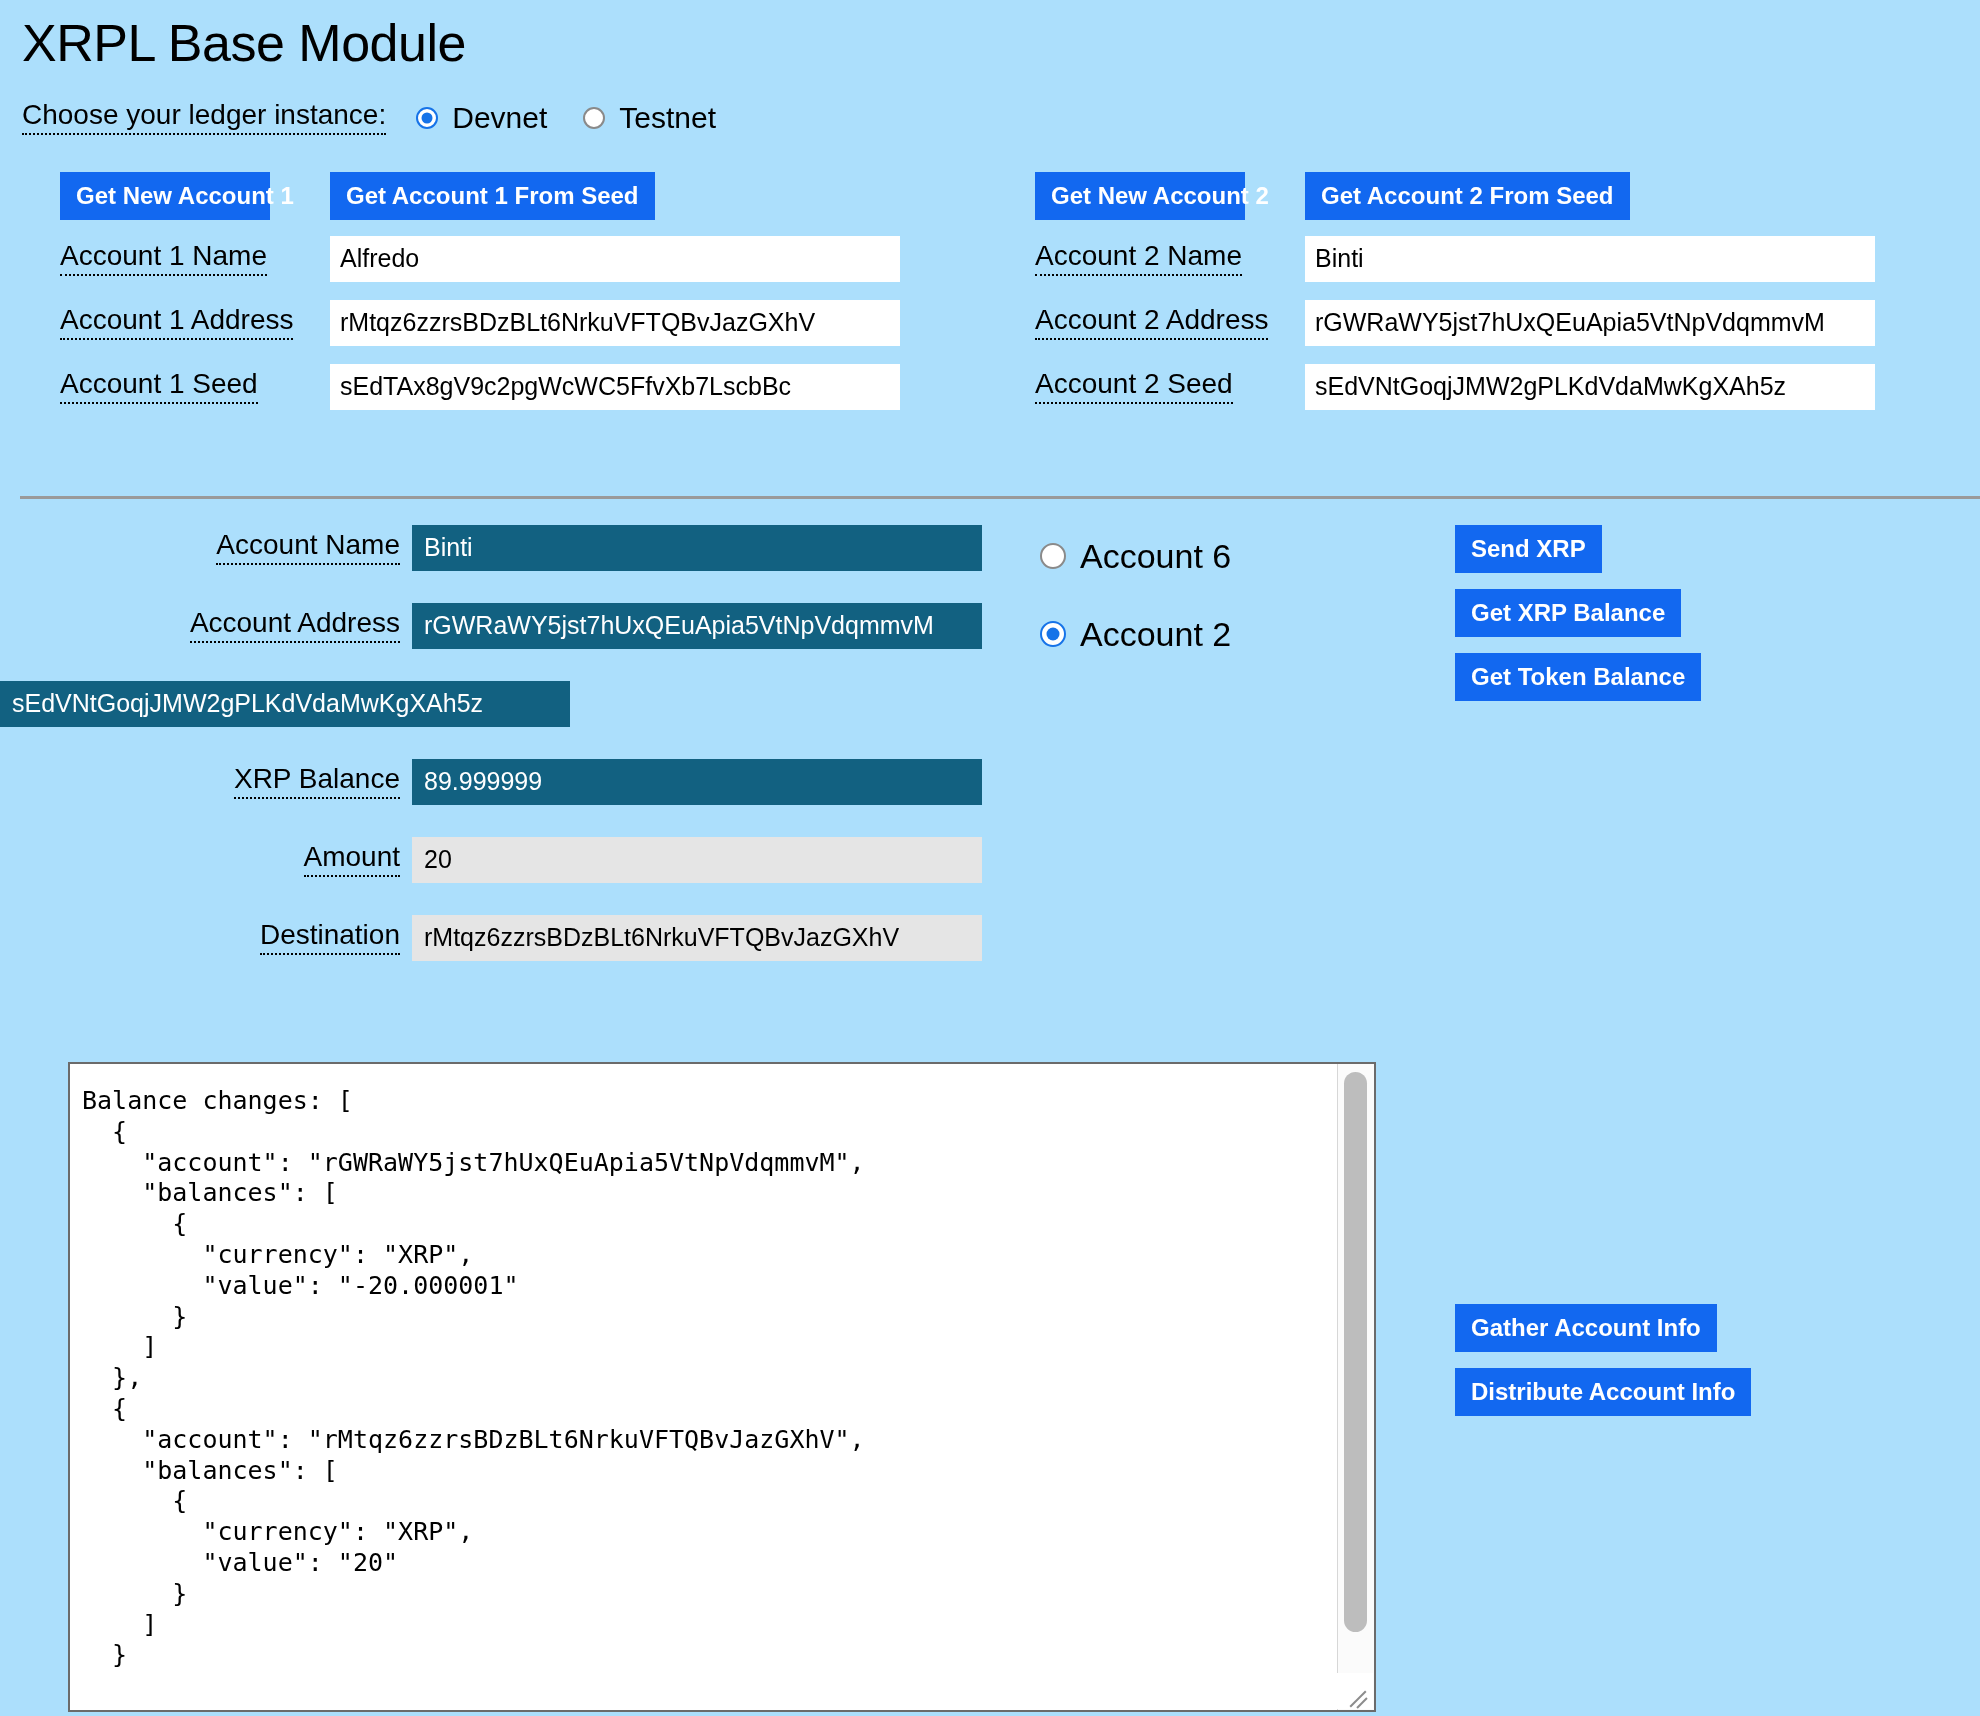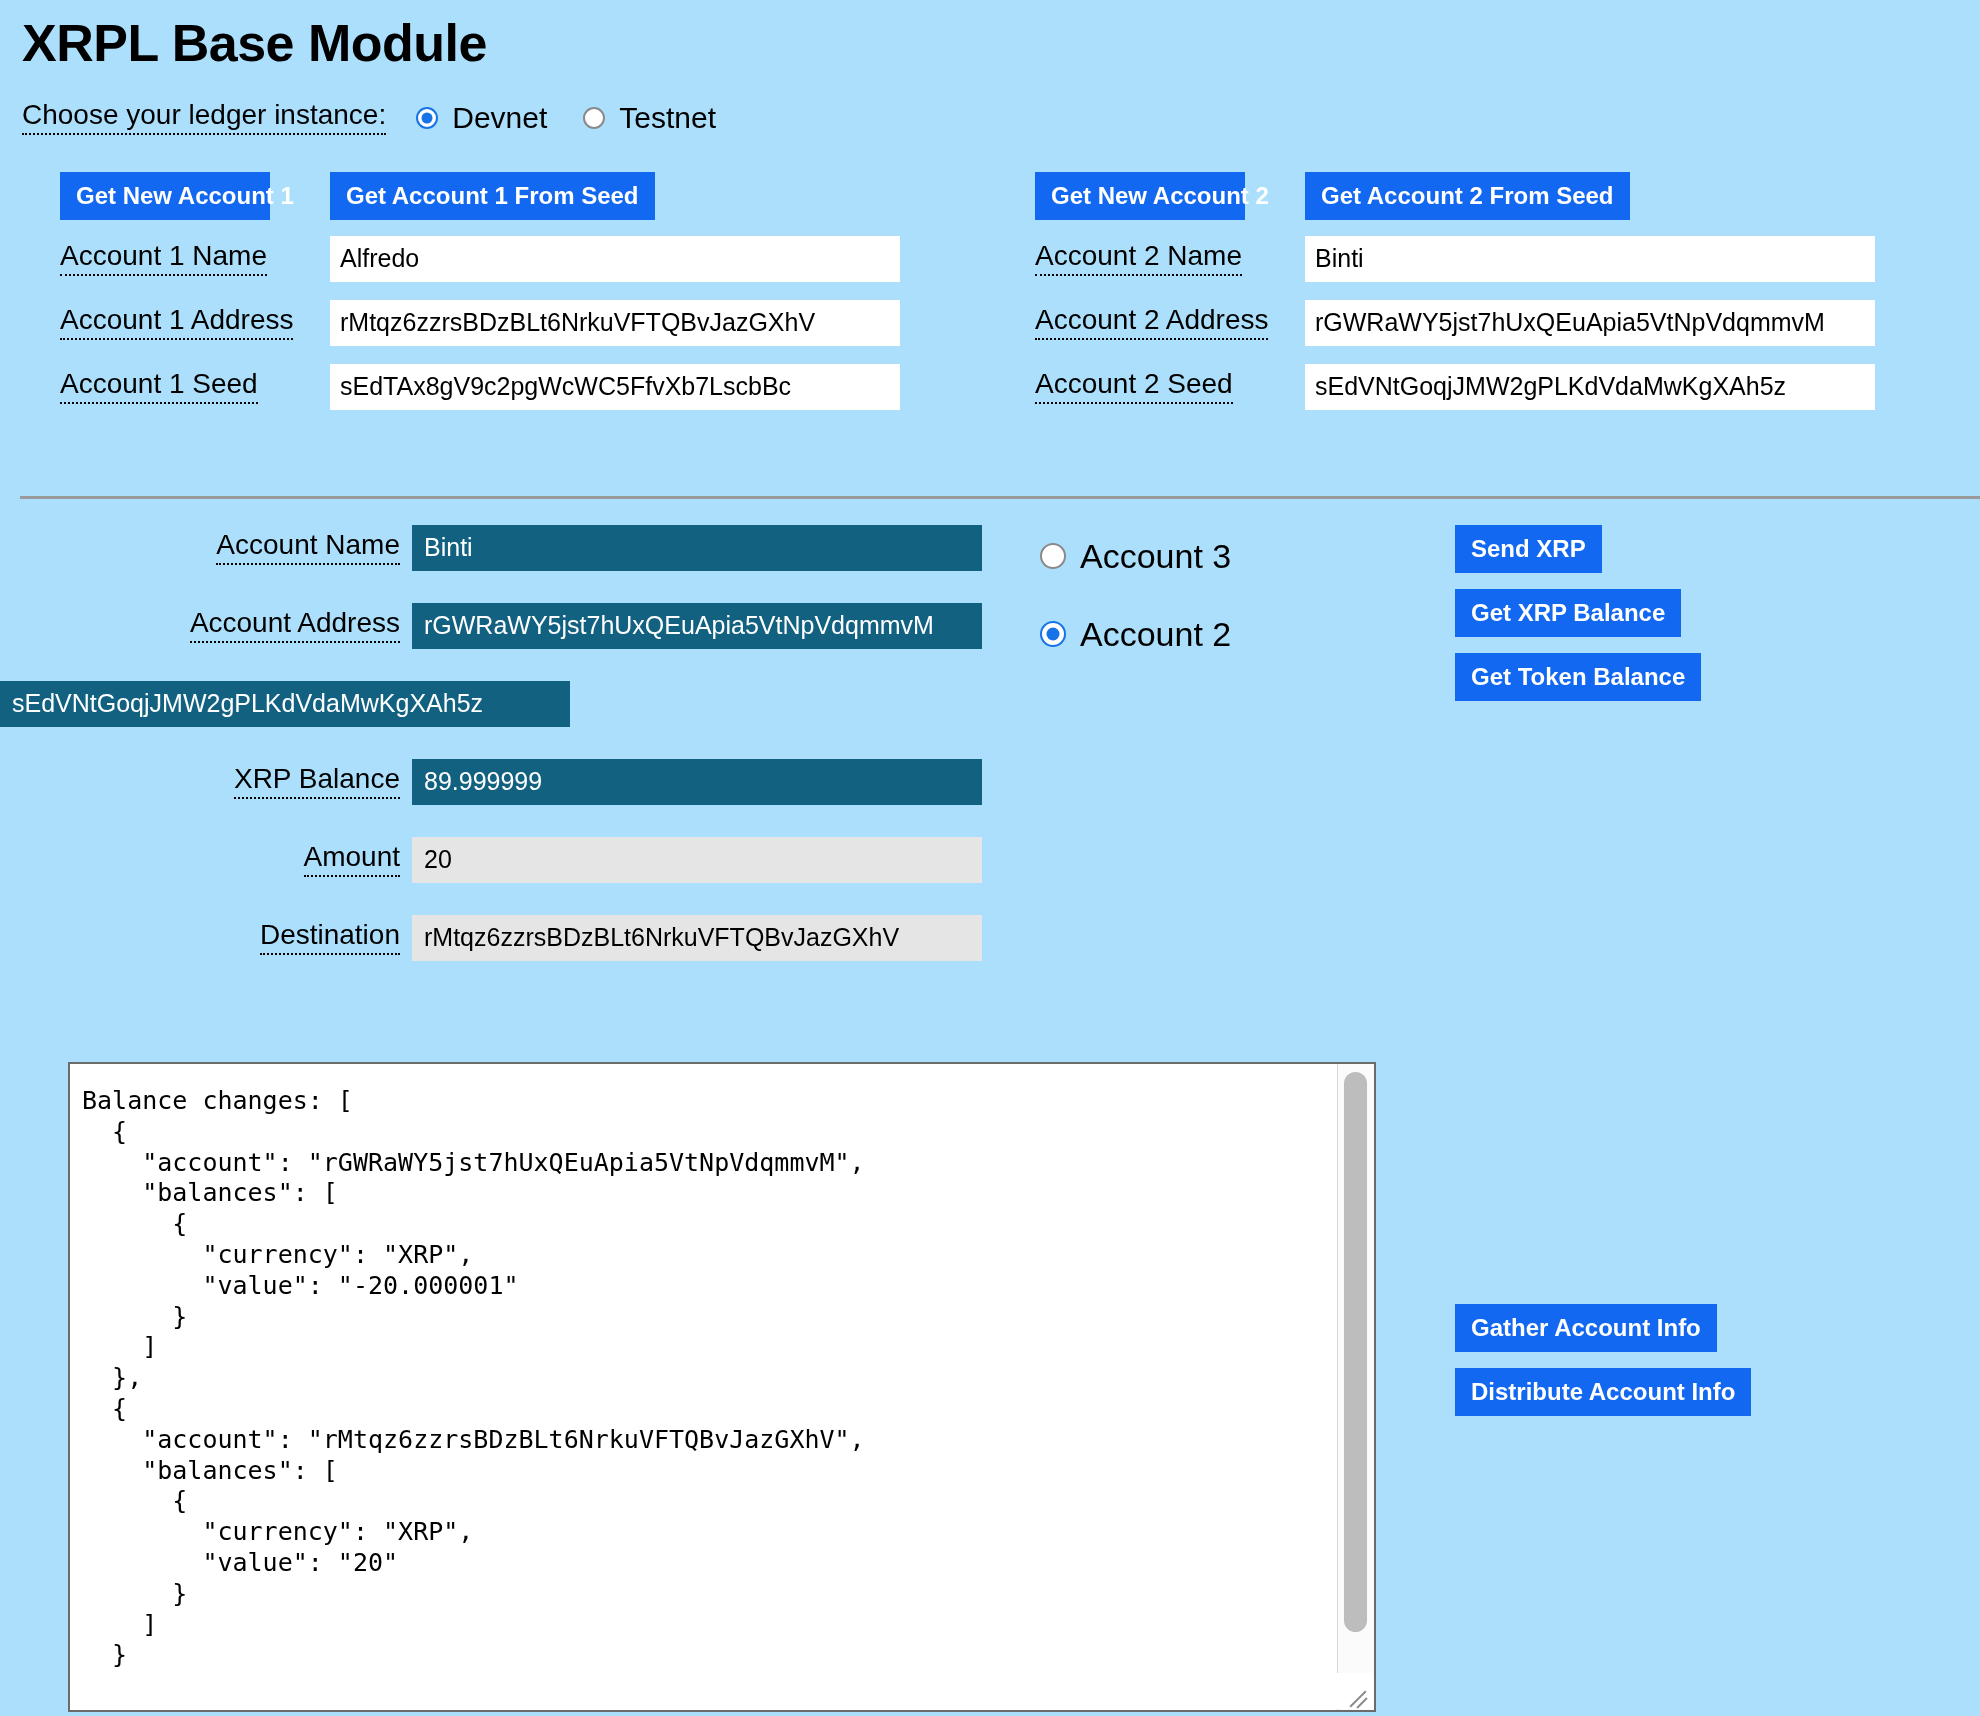--- a/index.html
+++ b/index.html
@@ -19,21 +19,21 @@
     padding: 0 0 0 0;
     position: relative;
     width: 1980px;
     height: 1716px;
     box-sizing: border-box;
   }
 
   
   .title {
     font-size: 52px;
-    font-weight: bold;
+    font-weight: normal;
     letter-spacing: -0.5px;
     margin: 14px 0 0 22px;
     line-height: 1.15;
   }
 
   
   .ledger-row {
     display: flex;
     align-items: center;
     margin: 24px 0 0 22px;
@@ -394,21 +394,21 @@
     <div class="mid-row">
       <span class="mid-label">
           <span class="label-dotted">Destination</span>
         </span>
       <input class="mid-input white" type="text" value="rMtqz6zzrsBDzBLt6NrkuVFTQBvJazGXhV" style="">
     </div>
 
     <div class="mid-radios">
       <label class="mid-radio-item">
         <span class="radio mid-radio"></span>
-        <span class="radio-label">Account 3</span>
+        <span class="radio-label">Account 6</span>
       </label>
       <label class="mid-radio-item">
         <span class="radio mid-radio checked"></span>
         <span class="radio-label">Account 2</span>
       </label>
     </div>
 
     <div class="side-buttons">
       <button class="btn">Send XRP</button>
       <button class="btn">Get XRP Balance</button>

